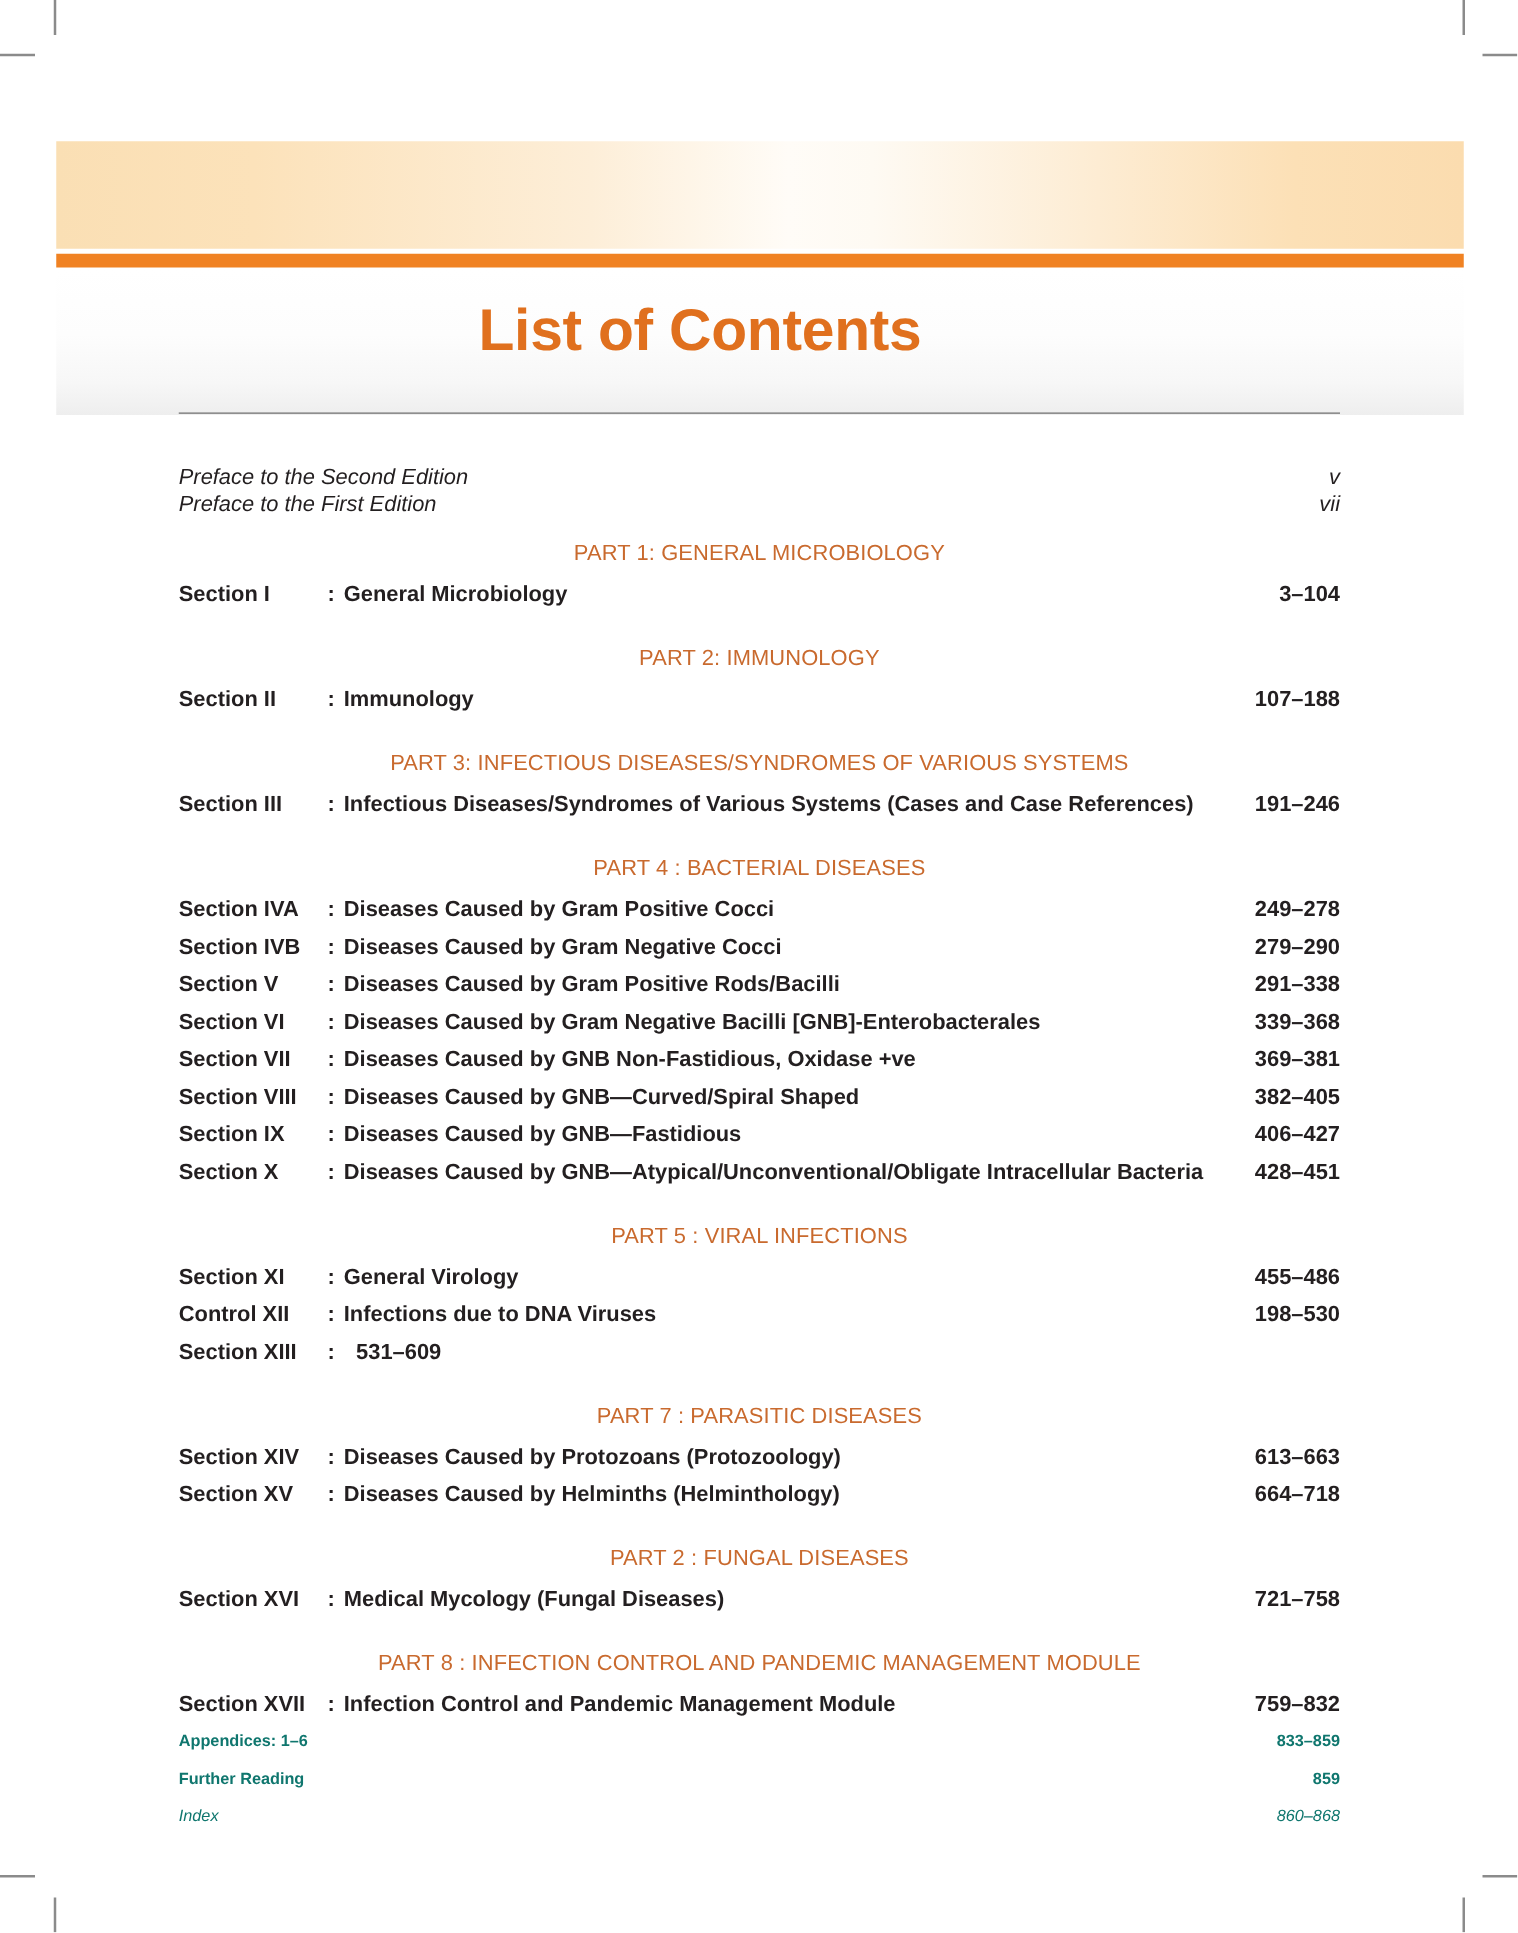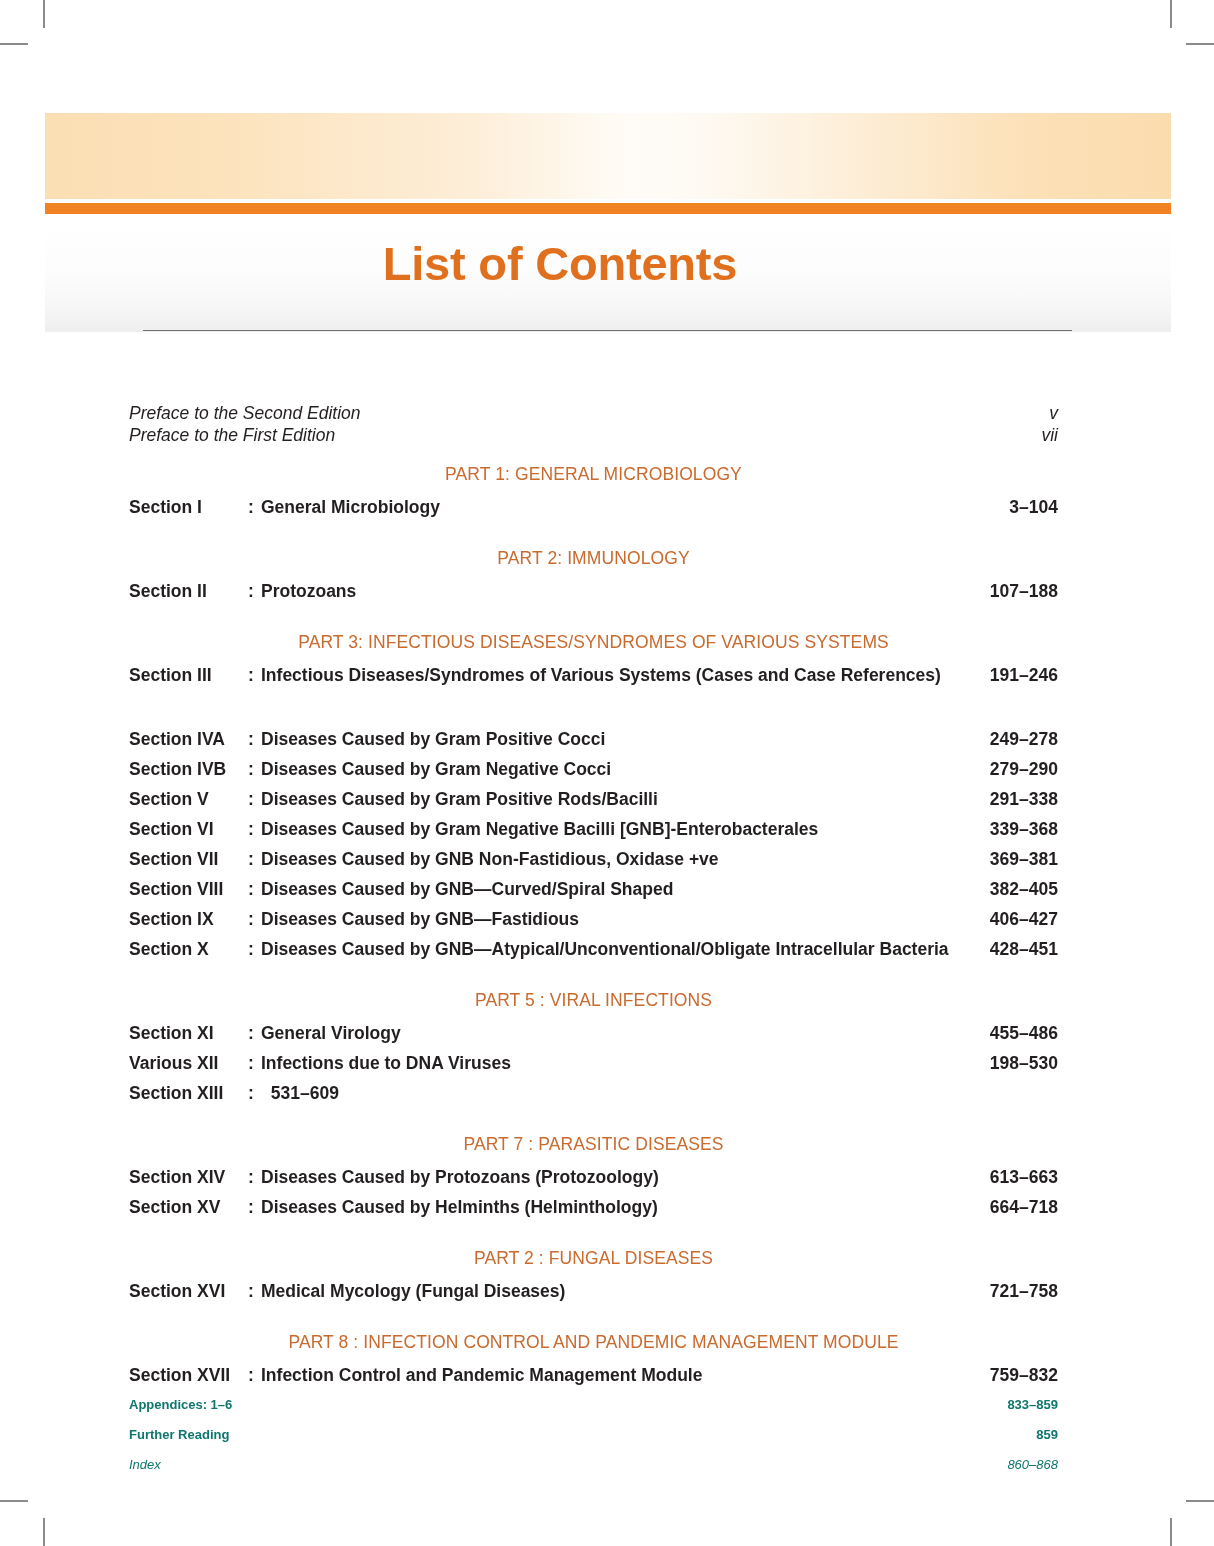--- a/index.html
+++ b/index.html
@@ -91,24 +91,23 @@
     left: 143px;
     top: 330px;
     width: 929px;
     height: 1.4px;
     background: #6f6f6f;
   }
 
   
   .content {
     position: absolute;
-    left: 129px;
+    left: 143px;
     top: 370px;
     width: 929px;
-    margin-top: 32px;
   }
 
   .front-row {
     display: flex;
     align-items: baseline;
     font-style: italic;
     font-size: 17.5px;
     line-height: 22px;
     color: #231f20;
   }
@@ -209,33 +208,34 @@
         <span class="sec-colon">:</span>
         <span class="sec-title">General Microbiology</span>
         <span class="sec-page">3–104</span>
       </div>
       <div class="sp-26"></div>
       <div class="part-heading">PART 2: IMMUNOLOGY</div>
       <div class="sp-8"></div>
       <div class="sec-row">
         <span class="sec-label">Section II</span>
         <span class="sec-colon">:</span>
-        <span class="sec-title">Protozoans</span>
+        <span class="sec-title">Immunology</span>
         <span class="sec-page">107–188</span>
       </div>
       <div class="sp-26"></div>
       <div class="part-heading">PART 3: INFECTIOUS DISEASES/SYNDROMES OF VARIOUS SYSTEMS</div>
       <div class="sp-8"></div>
       <div class="sec-row wide">
         <span class="sec-label">Section III</span>
         <span class="sec-colon">:</span>
         <span class="sec-title">Infectious Diseases/Syndromes of Various Systems (Cases and Case References)</span>
         <span class="sec-page">191–246</span>
       </div>
       <div class="sp-26"></div>
+      <div class="part-heading">PART 4 : BACTERIAL DISEASES</div>
       <div class="sp-8"></div>
       <div class="sec-row">
         <span class="sec-label">Section IVA</span>
         <span class="sec-colon">:</span>
         <span class="sec-title">Diseases Caused by Gram Positive Cocci</span>
         <span class="sec-page">249–278</span>
       </div>
       <div class="sec-row">
         <span class="sec-label">Section IVB</span>
         <span class="sec-colon">:</span>
@@ -281,21 +281,21 @@
       <div class="sp-26"></div>
       <div class="part-heading">PART 5 : VIRAL INFECTIONS</div>
       <div class="sp-8"></div>
       <div class="sec-row">
         <span class="sec-label">Section XI</span>
         <span class="sec-colon">:</span>
         <span class="sec-title">General Virology</span>
         <span class="sec-page">455–486</span>
       </div>
       <div class="sec-row">
-        <span class="sec-label">Various XII</span>
+        <span class="sec-label">Control XII</span>
         <span class="sec-colon">:</span>
         <span class="sec-title">Infections due to DNA Viruses</span>
         <span class="sec-page">198–530</span>
       </div>
       <div class="sec-row">
         <span class="sec-label">Section XIII</span>
         <span class="sec-colon">:</span>
         <span class="sec-page">531–609</span>
       </div>
       <div class="sp-26"></div>

